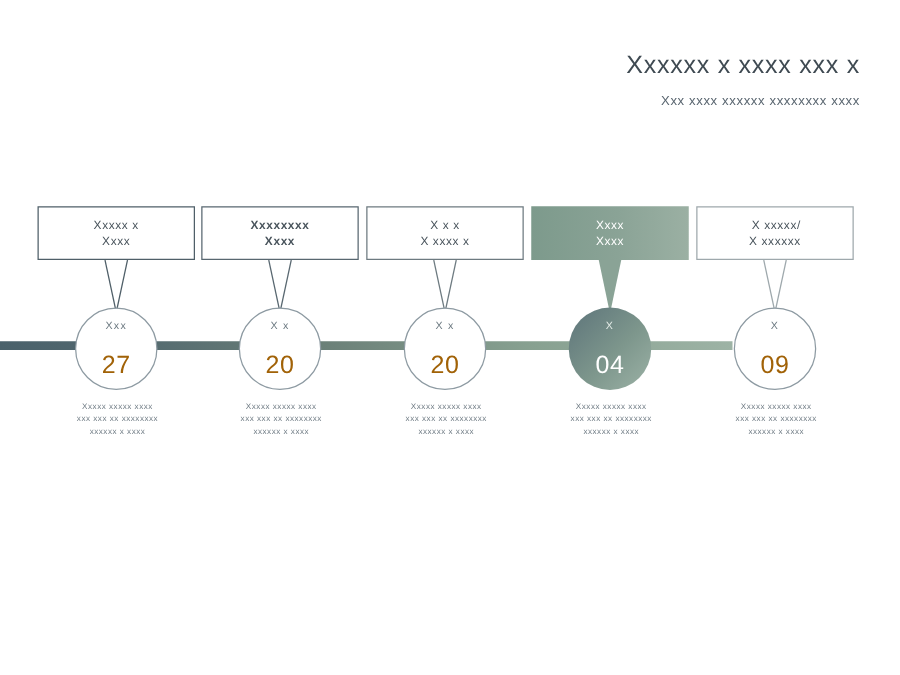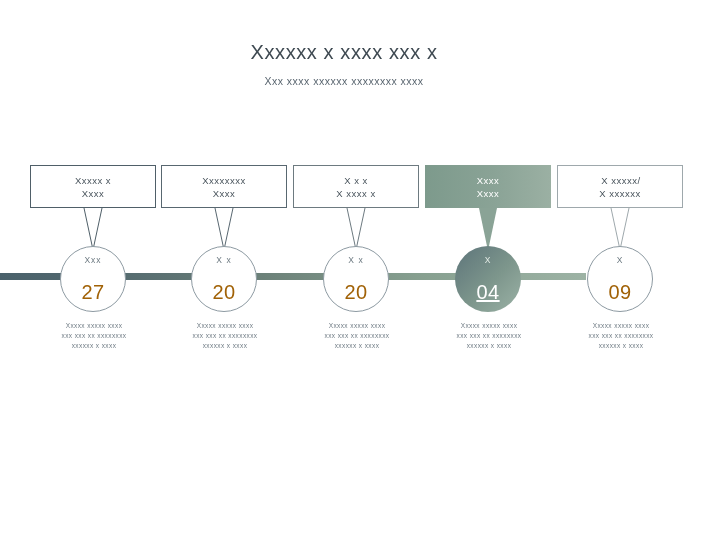--- a/index.html
+++ b/index.html
@@ -21,21 +21,21 @@
     width: 720px;
     height: 540px;
   }
 
   
   .title-block {
     position: absolute;
     left: 0;
     top: 40px;
     width: 688px;
-    text-align: center;
+    text-align: right;
   }
   .slide-title {
     font-size: 20px;
     color: #3f4a52;
     letter-spacing: 0.6px;
     line-height: 24px;
     font-weight: normal;
     margin: 0;
   }
   .slide-subtitle {
@@ -146,21 +146,21 @@
   .col.highlight .callout {
     border: none;
     background: linear-gradient(to right, #7d9a8c 0%, #8aa396 55%, #9bb0a3 100%);
   }
   .col.highlight .callout-text { color: #ffffff; }
   .col.highlight .circle {
     border: none;
     background: linear-gradient(135deg, #5d747a 0%, #7d968c 55%, #9cb2a6 100%);
   }
   .col.highlight .circle-label { color: #e3ebe6; }
-  .col.highlight .circle-number { color: #ffffff; text-decoration: underline; }
+  .col.highlight .circle-number { color: #ffffff; }
 </style>
 </head>
 <body>
 
 <div id="slide">
 
   <div class="title-block">
     <h1 class="slide-title">Xxxxxx x xxxx xxx x</h1>
     <p class="slide-subtitle">Xxx xxxx xxxxxx xxxxxxxx xxxx</p>
   </div>
@@ -181,21 +181,21 @@
         </div>
         <div class="circle">
           <div class="circle-label">Xxx</div>
           <div class="circle-number">27</div>
         </div>
         <div class="body-copy">Xxxxx xxxxx xxxx
 xxx xxx xx xxxxxxxx
 xxxxxx x xxxx</div>
       </div>
       <div class="col" style="left: 149px;">
-        <div class="callout" style="border-color: rgb(88, 103, 112);">
+        <div class="callout" style="border-color: rgb(88, 103, 112); font-weight: bold;">
           <div class="callout-text">Xxxxxxxx
 Xxxx</div>
         </div>
         <div class="notch">
           <svg width="26" height="44" viewBox="0 0 26 44">
             <path d="M4 0 L12.6 40" stroke="#586770" stroke-width="1" fill="none"></path>
             <path d="M22 0 L13.4 40" stroke="#586770" stroke-width="1" fill="none"></path>
           </svg>
         </div>
         <div class="circle">

